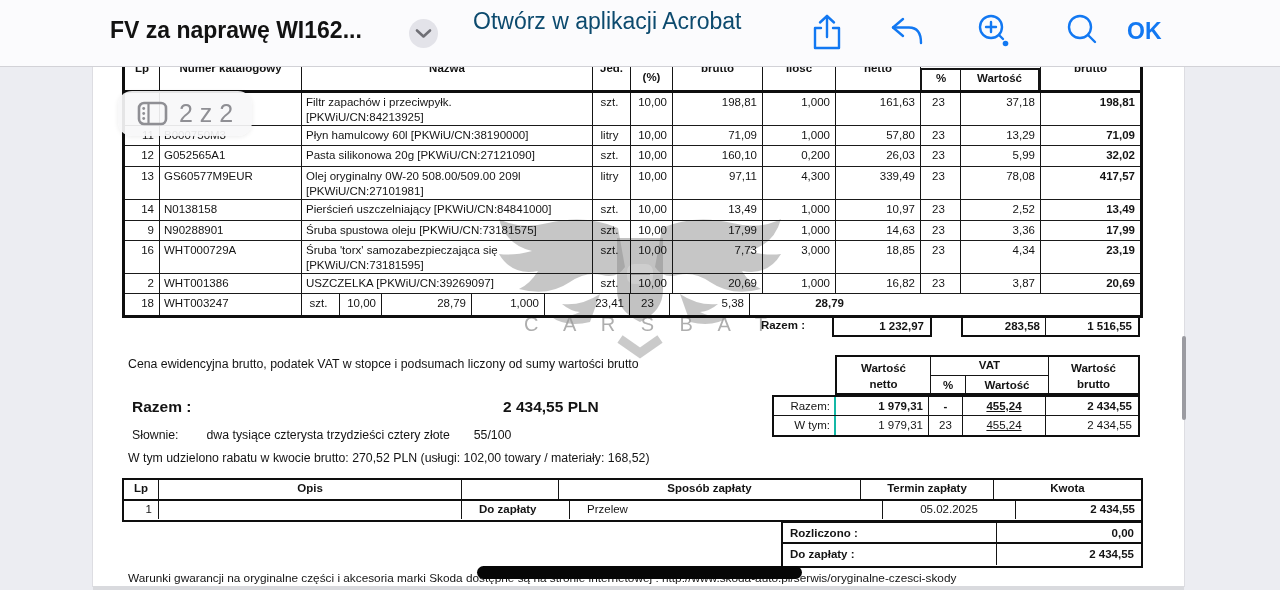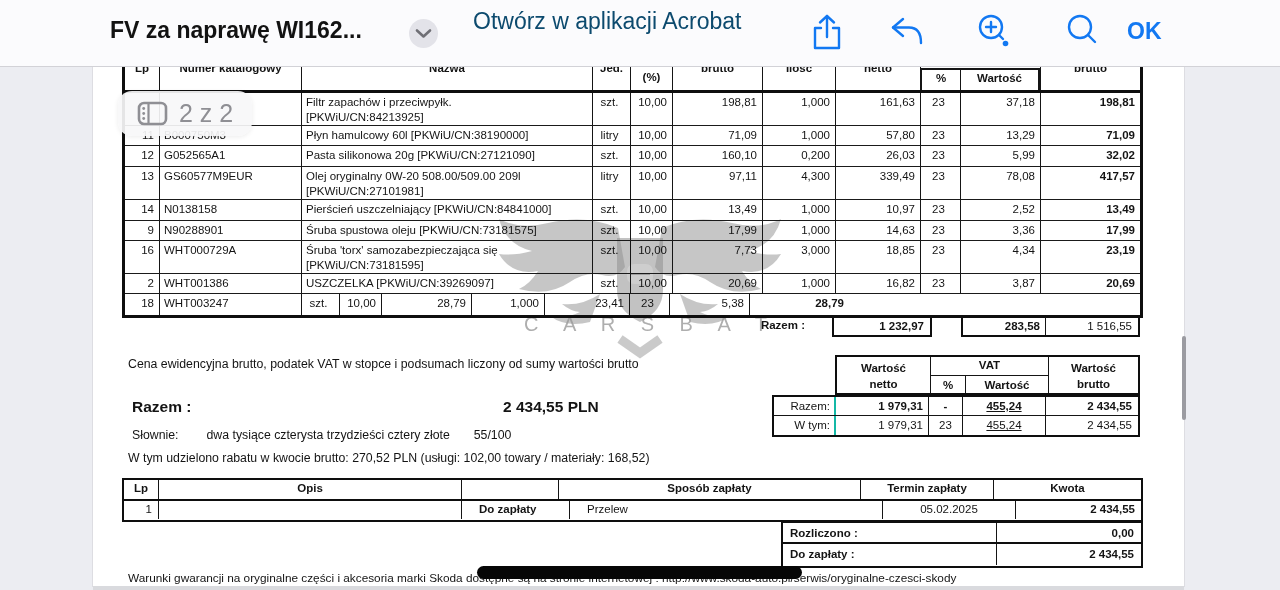--- a/index.html
+++ b/index.html
@@ -49,21 +49,21 @@
   .w-lp{width:35px}.w-code{width:142px}.w-name{width:291px}.w-unit{width:38px}.w-rab{width:42px}
   .w-price{width:90px}.w-qty{width:73px}.w-net{width:85px}.w-vp{width:40px}.w-vw{width:80px}
   .w-br{width:99px;border-right:none;}
   
   .rstrip{position:absolute;left:122px;top:315px;width:1021px;height:22px;z-index:2;font-size:11.5px;color:#141414;}
   .rs-label{position:absolute;left:400px;width:283px;text-align:right;font-weight:bold;padding-top:4px;}
   .rs-netto{position:absolute;left:710px;width:100px;height:22px;box-sizing:border-box;border:2.5px solid #0e0e0e;
             font-weight:bold;text-align:right;padding:3px 6px 0 0;}
   .rs-vat{position:absolute;left:839px;width:179px;height:22px;box-sizing:border-box;border:2.5px solid #0e0e0e;display:flex;}
   .rs-vat .a{width:77px;border-right:1px solid #151515;text-align:right;padding:3px 5px 0 0;font-weight:bold;}
-  .rs-vat .b{flex:1;text-align:right;padding:3px 6px 0 0;font-weight:normal;}
+  .rs-vat .b{flex:1;text-align:right;padding:3px 6px 0 0;font-weight:bold;}
   
   .txt{position:absolute;z-index:2;color:#141414;}
   
   .vsum{position:absolute;left:772px;top:355px;width:368px;height:82px;z-index:2;font-size:11.5px;color:#141414;}
   .vs-head{position:absolute;left:63px;top:0;width:305px;height:40px;box-sizing:border-box;border:2px solid #0e0e0e;
            display:flex;font-weight:bold;text-align:center;}
   .vs-c1{width:93px;border-right:1px solid #151515;padding-top:4px;line-height:1.35;}
   .vs-cv{width:117px;border-right:1px solid #151515;display:flex;flex-direction:column;}
   .vs-cv .t{height:16px;padding-top:2px;}
   .vs-cv .b{flex:1;display:flex;border-top:1px solid #151515;}

